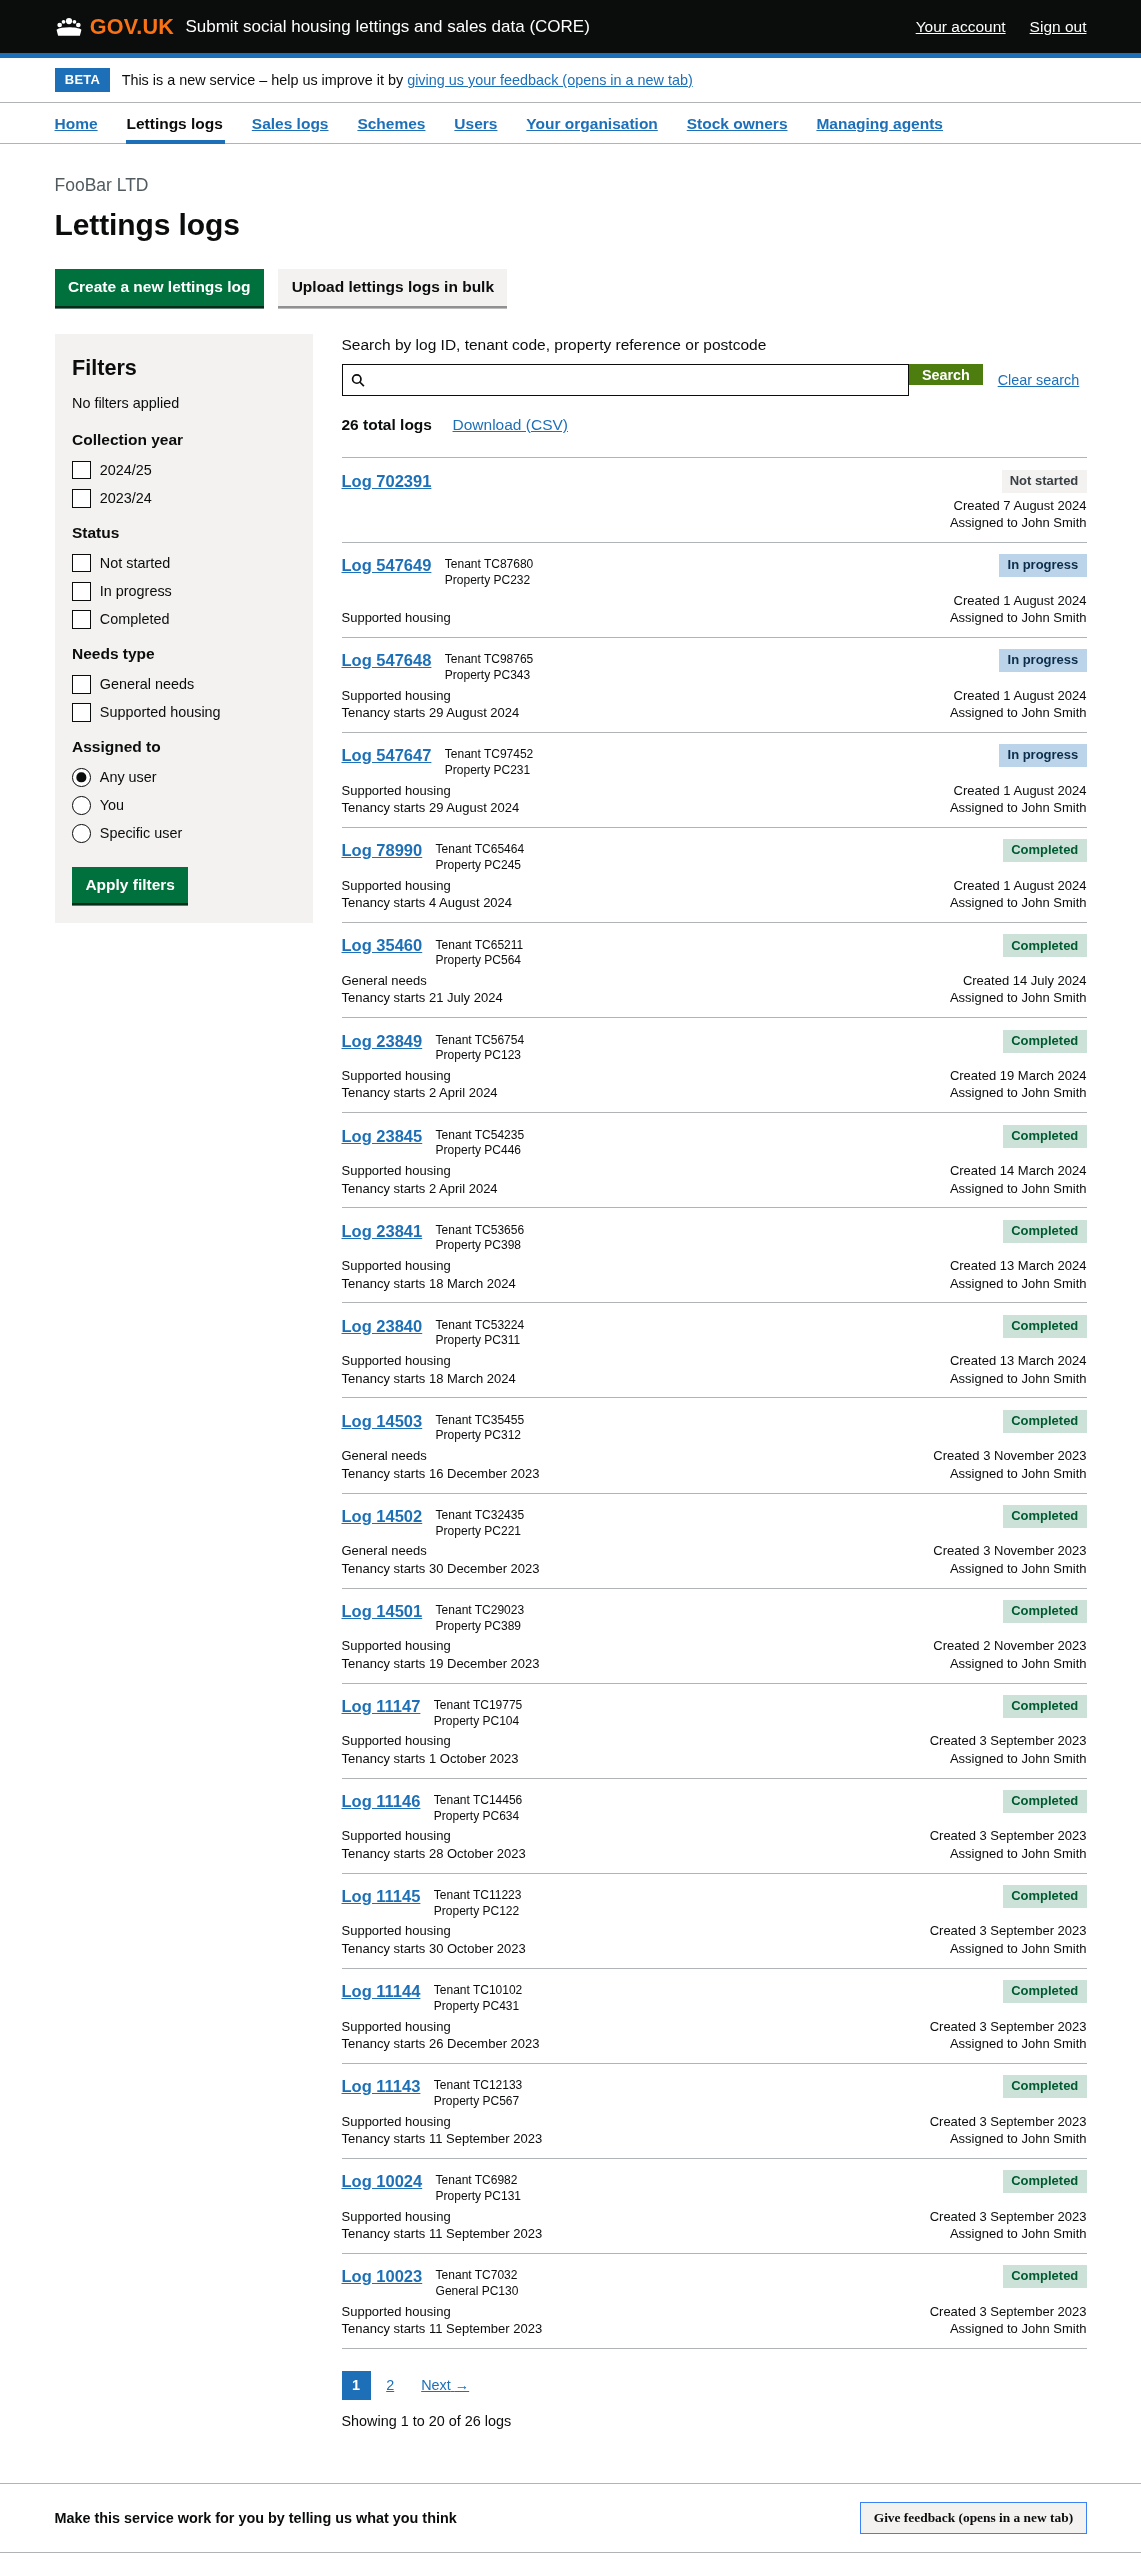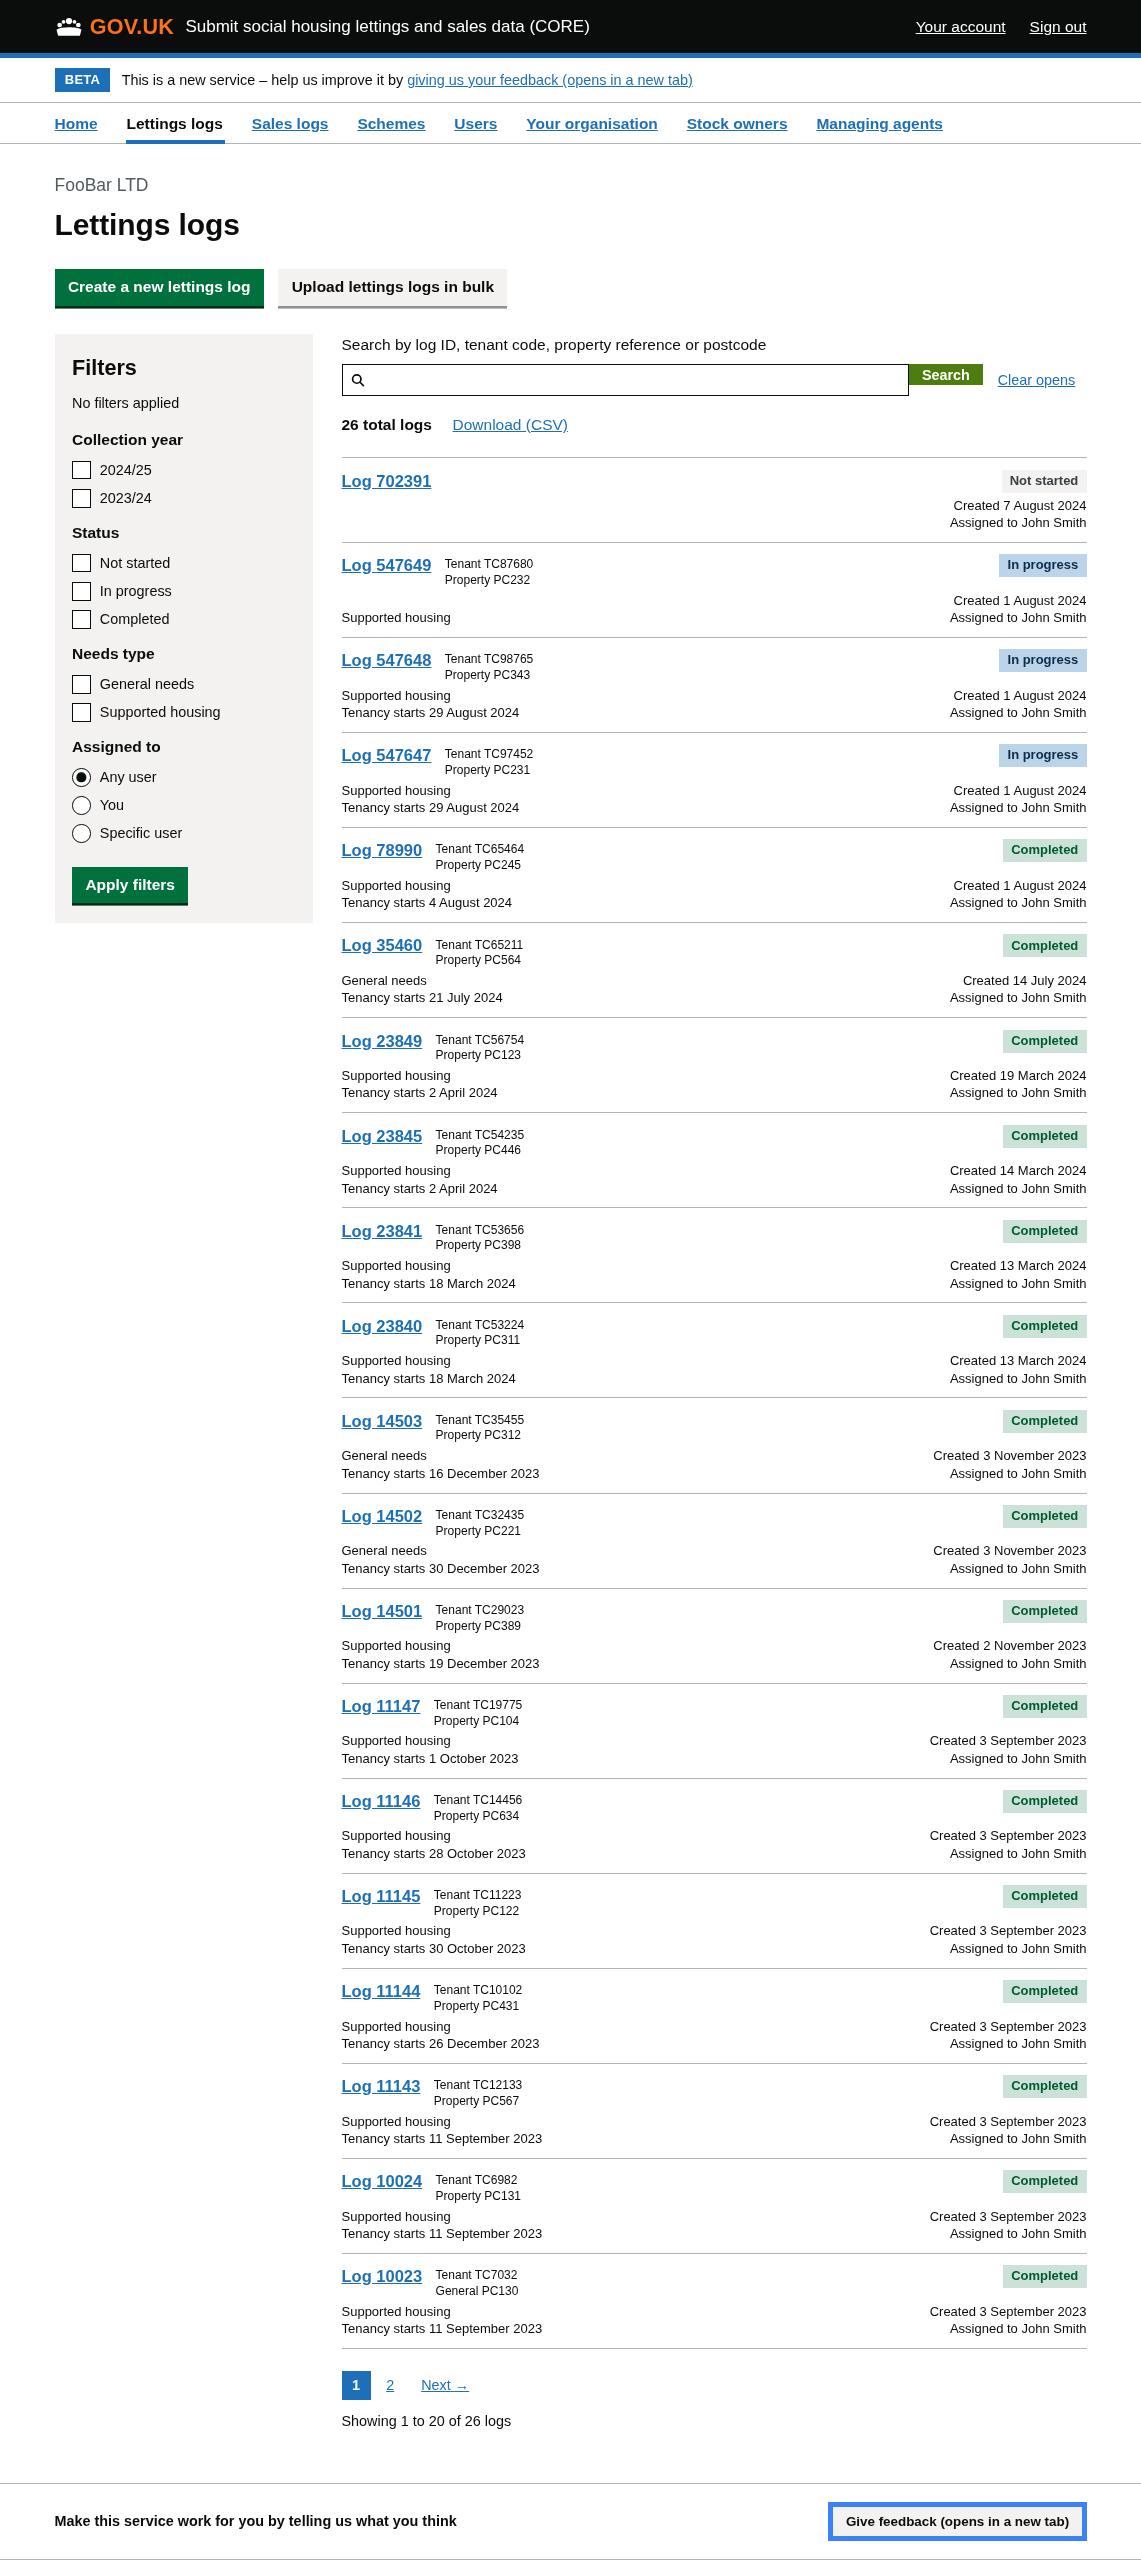--- a/index.html
+++ b/index.html
@@ -177,22 +177,22 @@
   .feedback-strip {
     border-top: 1px solid #b1b4b6; border-bottom: 1px solid #b1b4b6;
     margin-top: 20.6px; padding: 17.5px 0;
   }
   .feedback-inner {
     width: 1082px; margin: 0 auto; padding: 0 25px; display: flex; align-items: center;
   }
   .feedback-text { font-size: 14.4px; font-weight: bold; }
   .feedback-btn {
     margin-left: auto; background: #f3f2f1; color: #0b0c0c; font-weight: bold;
-    border: 5px solid #3b82f6; padding: 7.2px 12.4px; font-size: 13.4px; cursor: pointer;
-    font-family: Liberation Sans, sans-serif;
+    border: 1px solid #3b82f6; padding: 7.2px 12.4px; font-size: 13.4px; cursor: pointer;
+    font-family: Liberation Serif, serif;
   }
 
   
   .help { padding: 29px 0 20.6px 0; }
   .help-title { font-size: 21.6px; font-weight: bold; margin: 0 0 17.5px 0; }
 </style>
 </head>
 <body>
 
 <div class="govuk-header">
@@ -319,21 +319,21 @@
       <label class="search-label">Search by log ID, tenant code, property reference or postcode</label>
       <div class="search-row">
         <span class="search-input-wrap">
           <svg class="search-ico" viewBox="0 0 24 24" fill="none" stroke="#0b0c0c" stroke-width="2.6">
             <circle cx="10.5" cy="10.5" r="6.5"></circle>
             <line x1="15.5" y1="15.5" x2="21.5" y2="21.5"></line>
           </svg>
           <input class="search-input" type="text" value="" style="">
         </span>
         <button class="search-btn">Search</button>
-        <a href="#" class="clear-link">Clear opens</a>
+        <a href="#" class="clear-link">Clear search</a>
       </div>
 
       <div class="totals-row">
         <span class="totals">26 total logs</span>
         <a href="#" class="totals-link">Download (CSV)</a>
       </div>
 
       <div class="log-list">
 
         <div class="log-item">

